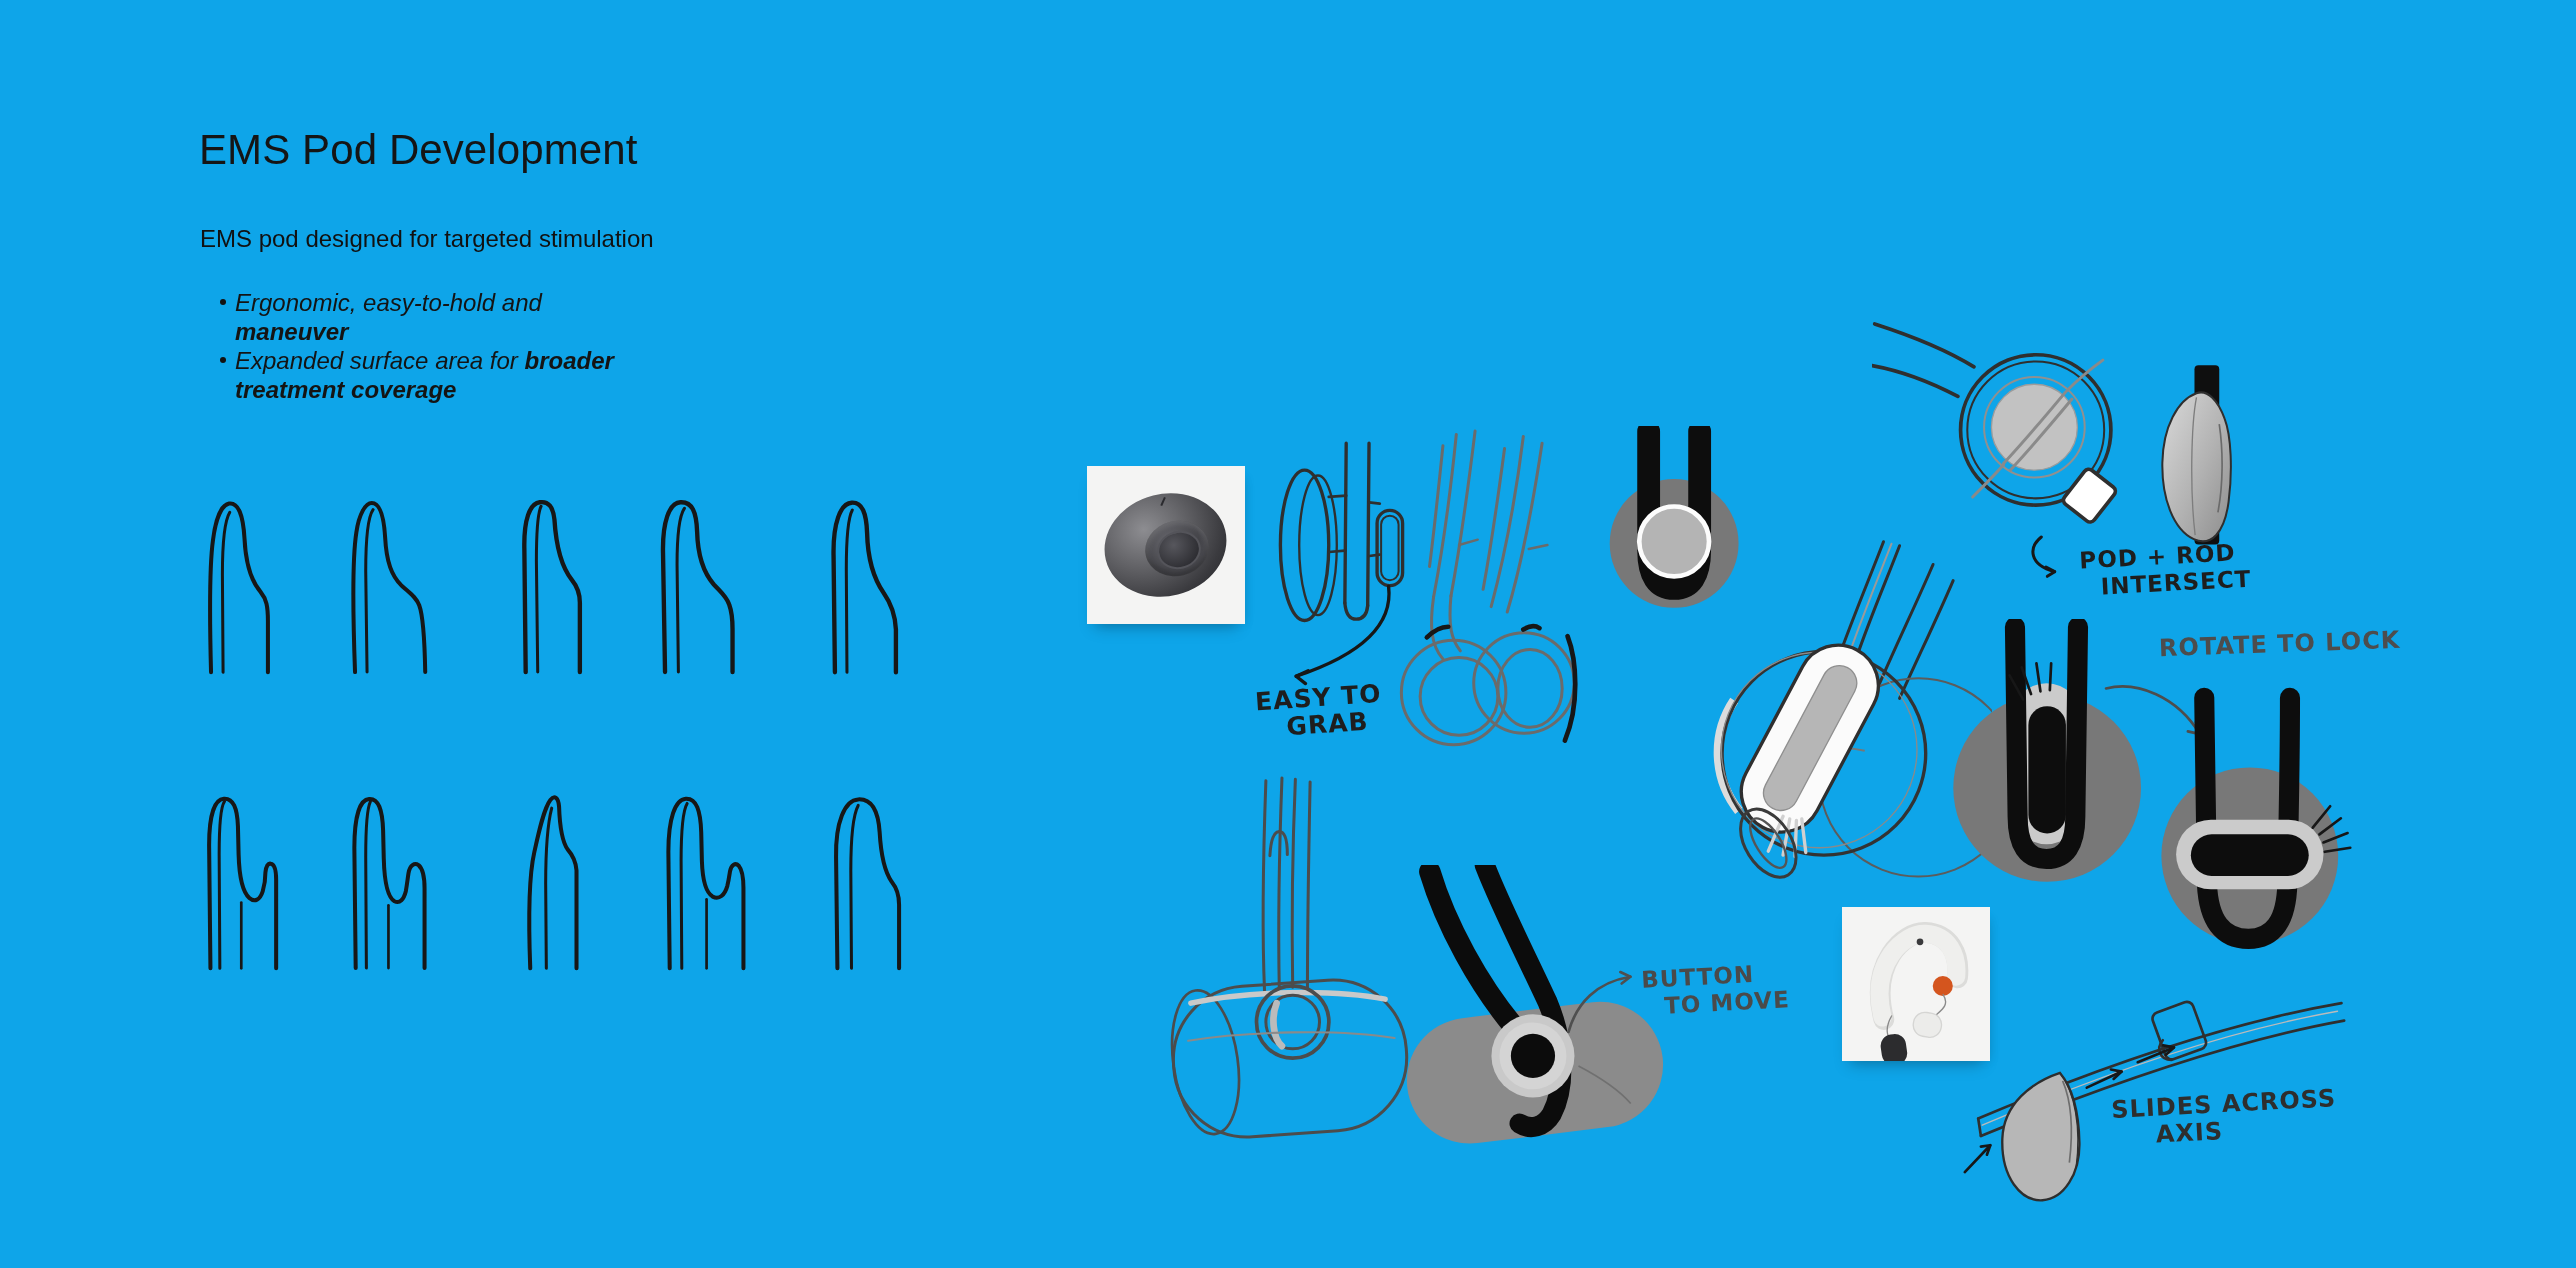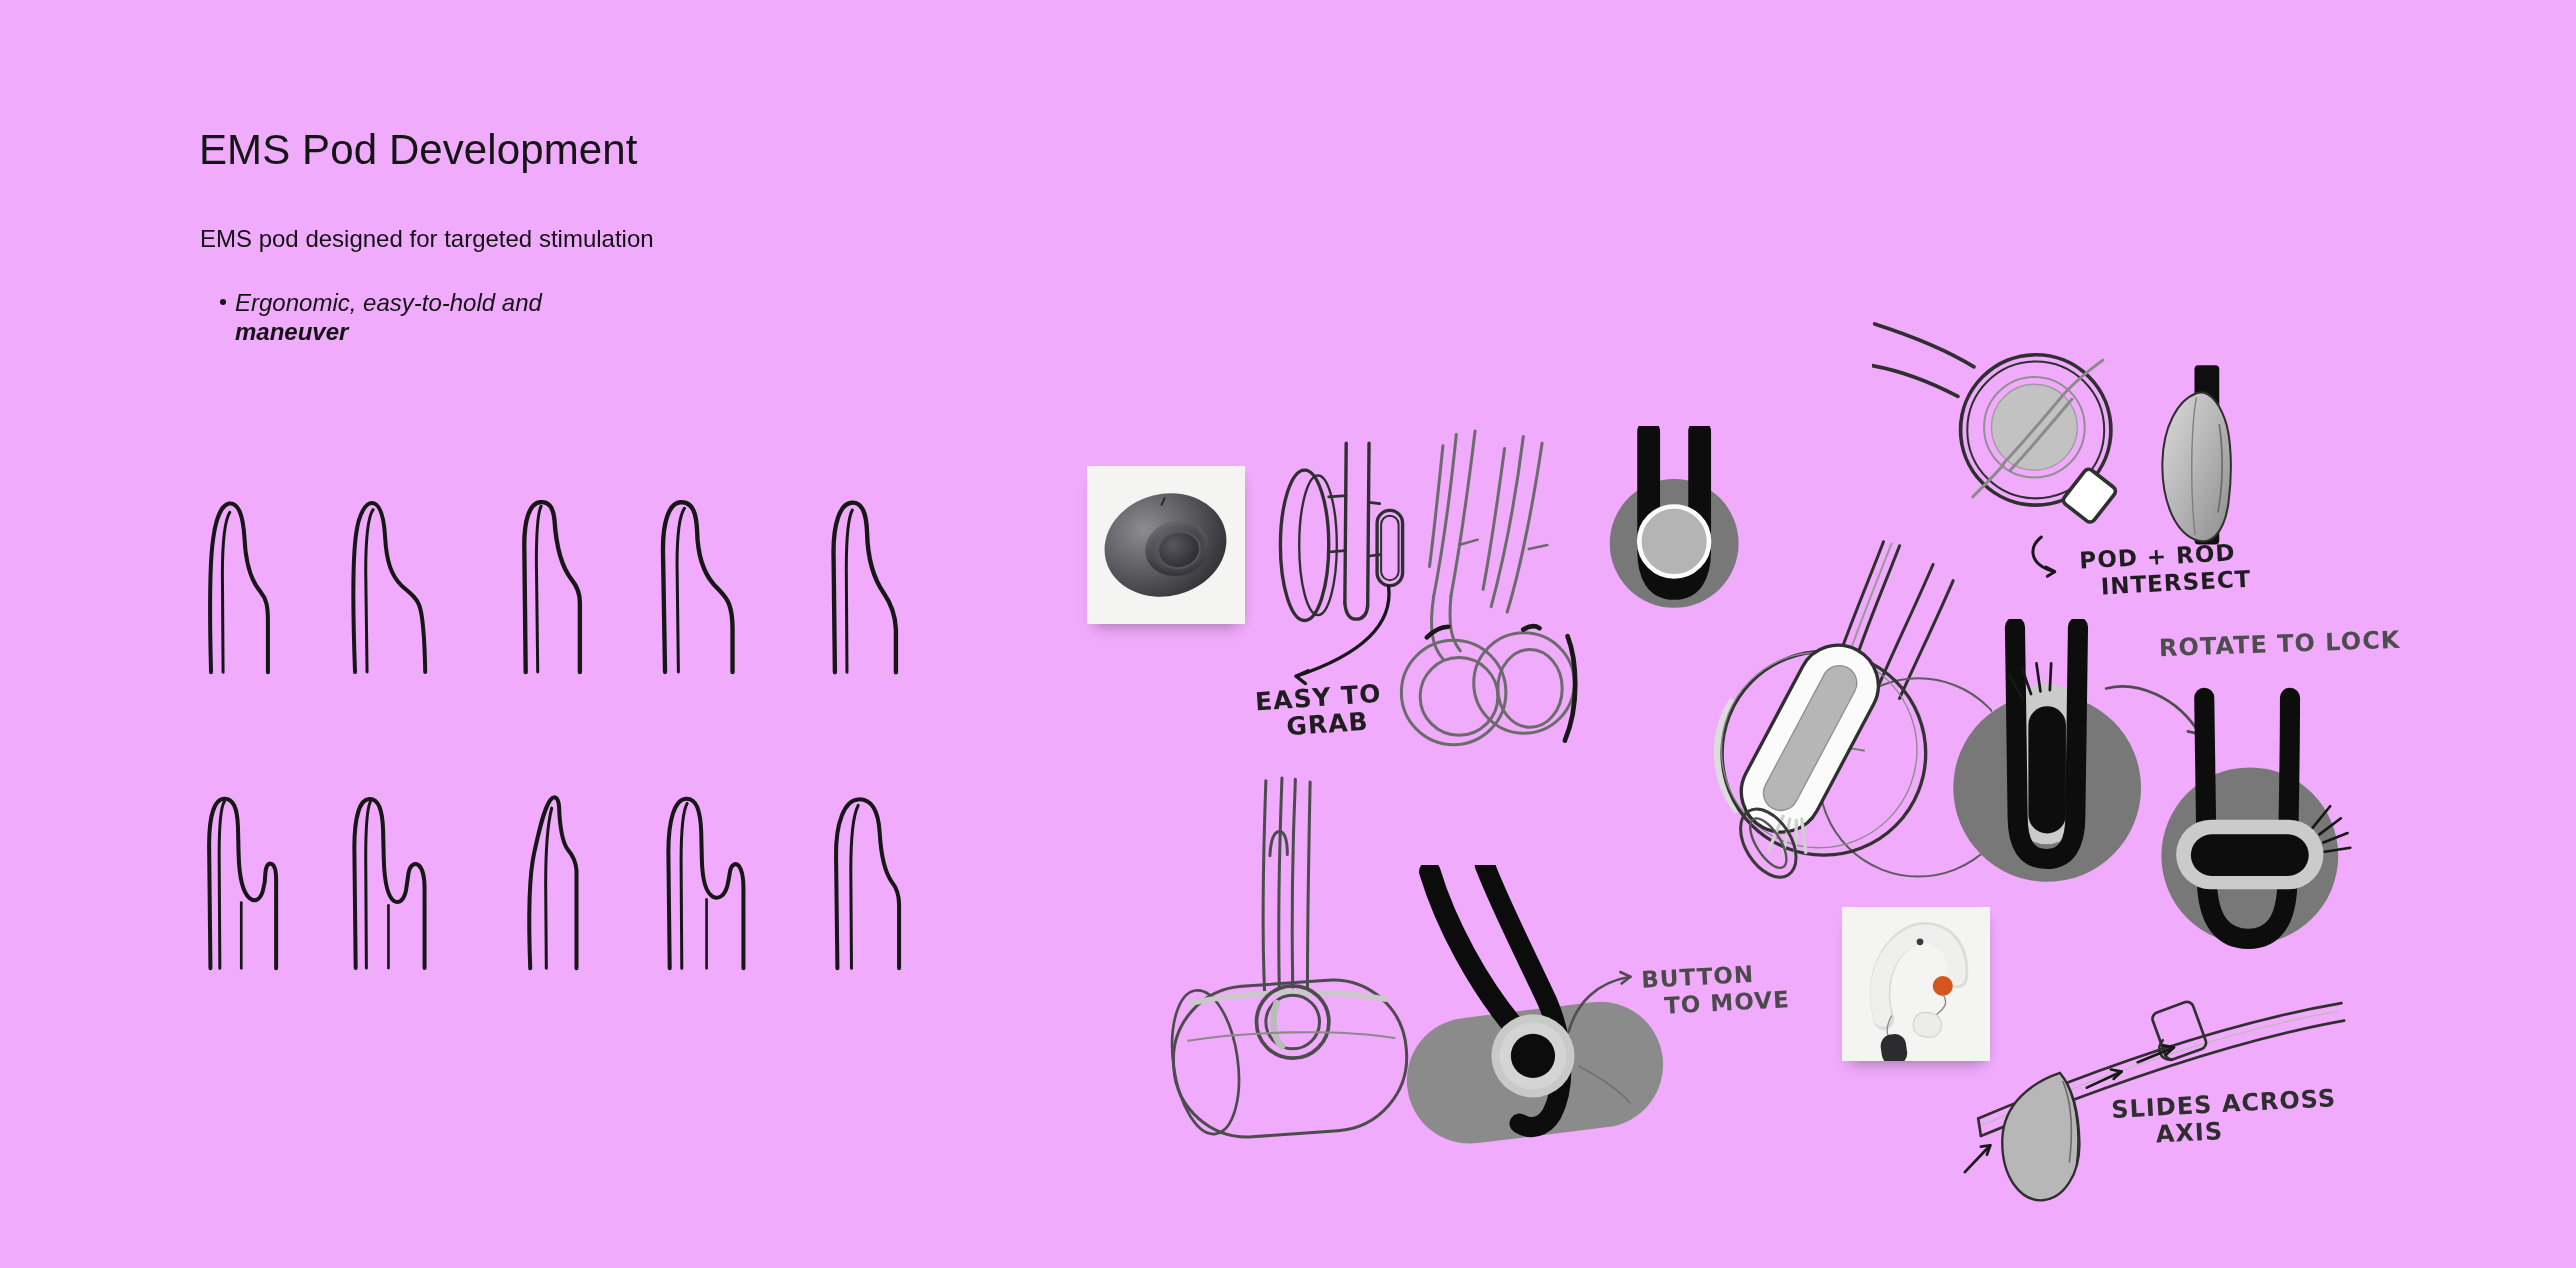--- a/index.html
+++ b/index.html
@@ -1,16 +1,16 @@
 <!DOCTYPE html>
 <html style="font-size:10.7px"><head>
 <meta charset="utf-8">
 <style>
   html,body{margin:0;padding:0;background:#ffffff;}
-  .page{position:relative;width:2576px;height:1269px;background:#f0abfc;overflow:hidden;
+  .page{position:relative;width:2576px;height:1269px;background:#0ea5e9;overflow:hidden;
         font-family:"Liberation Sans",sans-serif;color:#161616;}
   .abs{position:absolute;}
   .title{left:199px;top:126px;font-size:42px;font-weight:500;letter-spacing:0.1px;color:#151515;}
   .heading{left:200px;top:225px;font-size:24px;color:#111;}
   .caption{left:1287px;top:237px;font-size:24px;color:#111;}
   .bullets{left:220px;top:288px;width:436px;}
   .bullet{display:flex;gap:9px;font-style:italic;font-size:24px;line-height:29px;color:#141414;}
   .bullet .dot{flex:0 0 auto;width:6px;height:6px;border-radius:50%;background:#121212;margin-top:11.4px;}
   .bullet b{font-weight:700;}
   .bullet .txt{max-width:402px;}
@@ -41,20 +41,24 @@
 <div class="page">
 
   <div class="abs title">EMS Pod Development</div>
   <div class="abs heading">EMS pod designed for targeted stimulation</div>
 
   <div class="abs bullets">
     <div class="bullet">
       <span class="dot"></span>
       <span class="txt"><span>Ergonomic, easy-to-hold and </span><b>maneuver</b></span>
     </div>
+    <div class="bullet">
+      <span class="dot"></span>
+      <span class="txt"><span>Expanded surface area for </span><b>broader treatment coverage</b></span>
+    </div>
   </div>
 
   <svg class="abs" style="left:203px;top:494px" width="87" height="181" viewBox="0 0 130 270">
     <g class="pen ink" stroke-width="6">
         <path d="M12 266 C10 190 9 110 15 68 C19 36 28 16 39 14 C53 12 60 32 62 66 C64 108 74 132 86 146 C95 157 97 168 97 190 L97 266"></path>
         <path stroke-width="4.5" d="M30 266 L29 120 C29 72 32 40 40 27"></path>
       </g>
   </svg>
   <svg class="abs" style="left:345px;top:494px" width="117" height="181" viewBox="0 0 175 270">
     <g class="pen ink" stroke-width="6">

